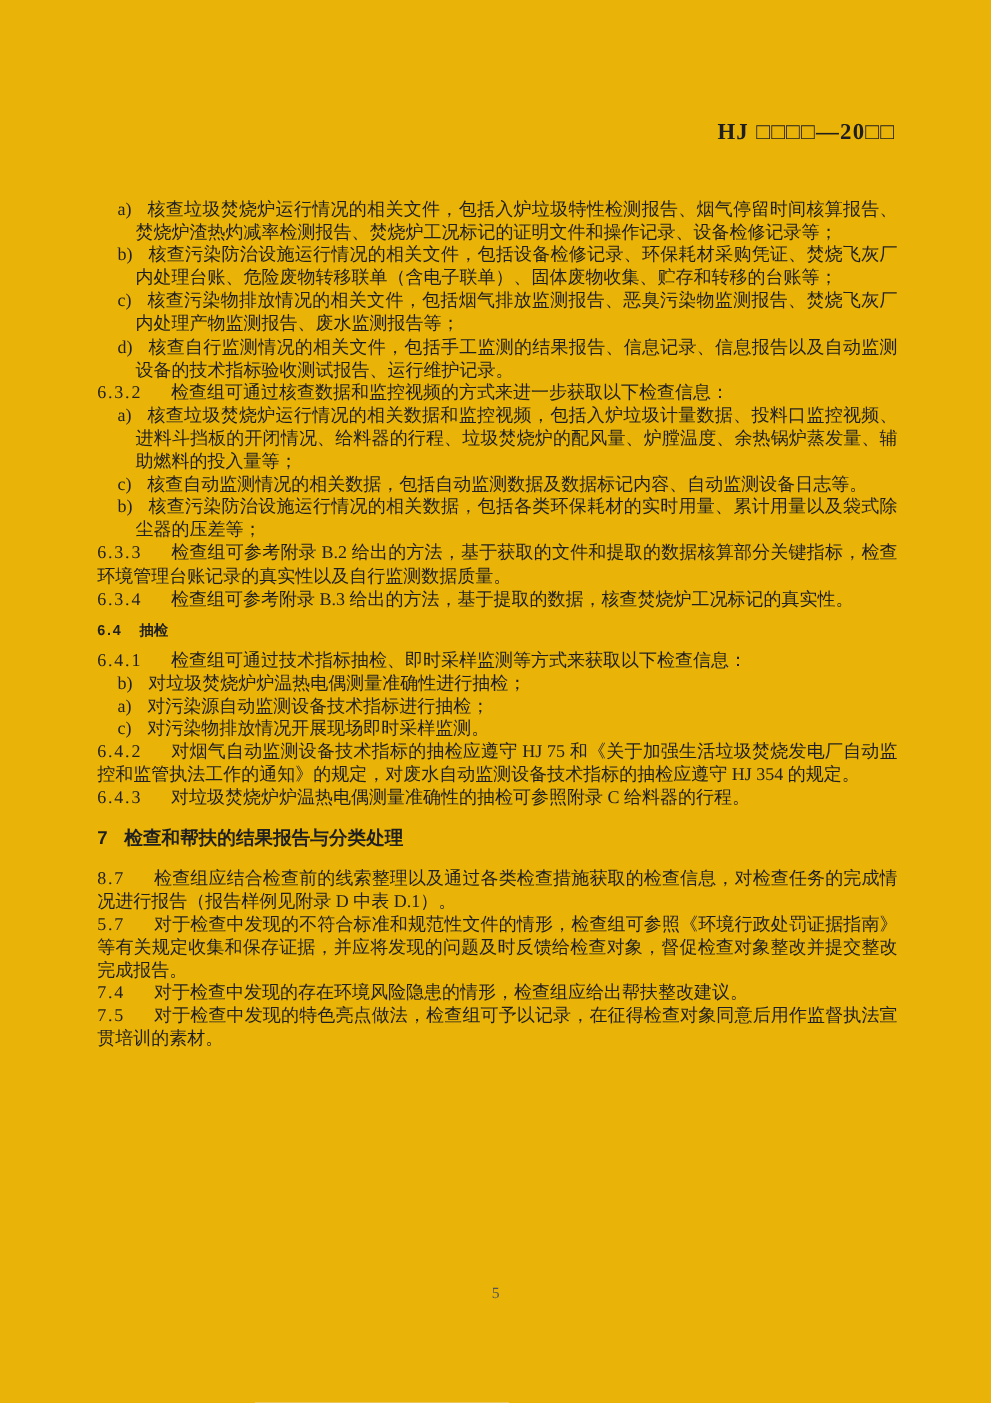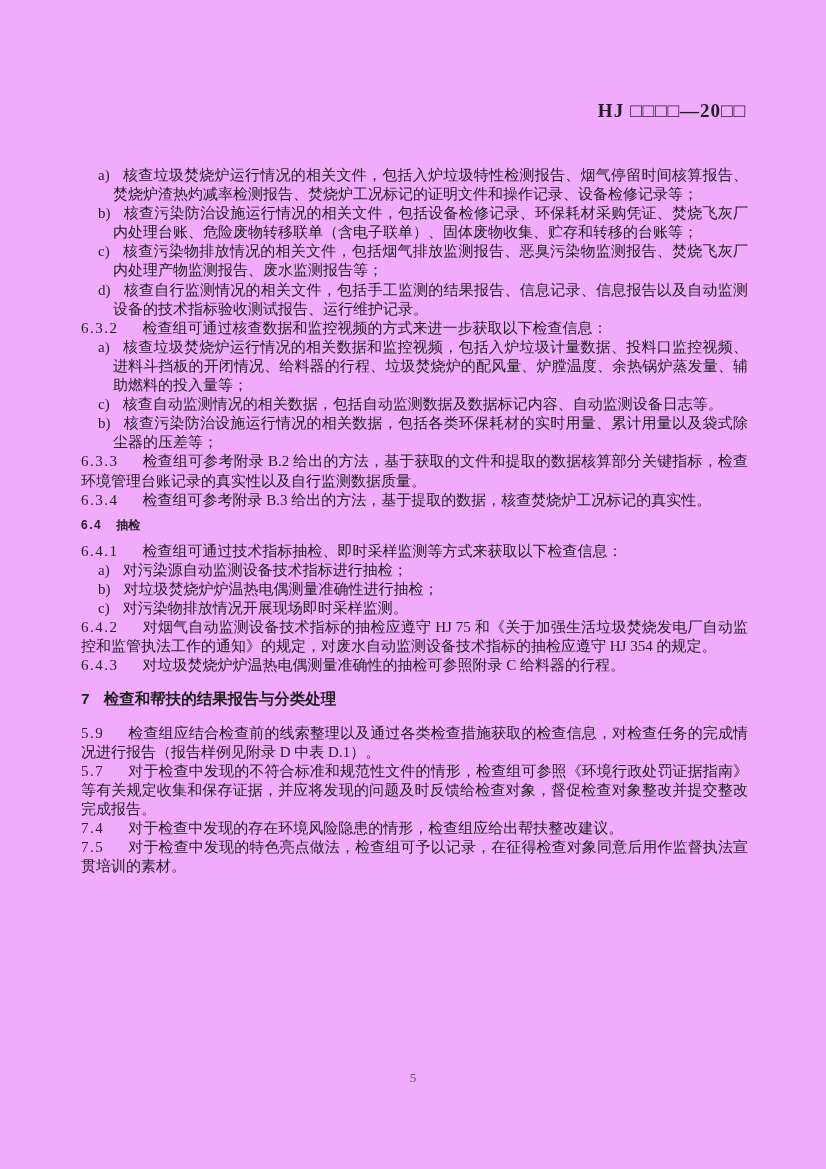--- a/index.html
+++ b/index.html
@@ -1,21 +1,21 @@
 <!DOCTYPE html>
 <html lang="zh"><head>
 <meta charset="utf-8">
 <style>
   html, body { margin: 0; padding: 0; background: #e9e9e9; }
   .page {
     position: relative;
     width: 826px;
     height: 1169px;
     margin: 0 auto;
-    background: #f0abfc;
+    background: #eab308;
     color: #1f1f1f;
     font-family: "Liberation Serif", "DejaVu Serif", serif;
     overflow: hidden;
   }
   .doc-header {
     position: absolute;
     top: 100px;
     right: 80px;
     font-size: 19px;
     letter-spacing: 1px;
@@ -92,30 +92,30 @@
     <div class="li"><span class="marker">c)</span><span>核查自动监测情况的相关数据，包括自动监测数据及数据标记内容、自动监测设备日志等。</span></div>
     <div class="li"><span class="marker">b)</span><span>核查污染防治设施运行情况的相关数据，包括各类环保耗材的实时用量、累计用量以及袋式除尘器的压差等；</span></div>
 
     <p class="clause"><span class="num">6.3.3</span><span>检查组可参考附录 B.2 给出的方法，基于获取的文件和提取的数据核算部分关键指标，检查环境管理台账记录的真实性以及自行监测数据质量。</span></p>
     <p class="clause"><span class="num">6.3.4</span><span>检查组可参考附录 B.3 给出的方法，基于提取的数据，核查焚烧炉工况标记的真实性。</span></p>
 
     <h3 class="sub-heading"><span class="num">6.4</span><span>抽检</span></h3>
 
     <p class="clause"><span class="num">6.4.1</span><span>检查组可通过技术指标抽检、即时采样监测等方式来获取以下检查信息：</span></p>
 
+    <div class="li"><span class="marker">b)</span><span>对垃圾焚烧炉炉温热电偶测量准确性进行抽检；</span></div>
     <div class="li"><span class="marker">a)</span><span>对污染源自动监测设备技术指标进行抽检；</span></div>
-    <div class="li"><span class="marker">b)</span><span>对垃圾焚烧炉炉温热电偶测量准确性进行抽检；</span></div>
     <div class="li"><span class="marker">c)</span><span>对污染物排放情况开展现场即时采样监测。</span></div>
 
     <p class="clause"><span class="num">6.4.2</span><span>对烟气自动监测设备技术指标的抽检应遵守 HJ 75 和《关于加强生活垃圾焚烧发电厂自动监控和监管执法工作的通知》的规定，对废水自动监测设备技术指标的抽检应遵守 HJ 354 的规定。</span></p>
     <p class="clause"><span class="num">6.4.3</span><span>对垃圾焚烧炉炉温热电偶测量准确性的抽检可参照附录 C 给料器的行程。</span></p>
 
     <h2 class="chapter-heading"><span class="num">7</span><span>检查和帮扶的结果报告与分类处理</span></h2>
 
-    <p class="clause"><span class="num">5.9</span><span>检查组应结合检查前的线索整理以及通过各类检查措施获取的检查信息，对检查任务的完成情况进行报告（报告样例见附录 D 中表 D.1）。</span></p>
+    <p class="clause"><span class="num">8.7</span><span>检查组应结合检查前的线索整理以及通过各类检查措施获取的检查信息，对检查任务的完成情况进行报告（报告样例见附录 D 中表 D.1）。</span></p>
     <p class="clause"><span class="num">5.7</span><span>对于检查中发现的不符合标准和规范性文件的情形，检查组可参照《环境行政处罚证据指南》等有关规定收集和保存证据，并应将发现的问题及时反馈给检查对象，督促检查对象整改并提交整改完成报告。</span></p>
     <p class="clause"><span class="num">7.4</span><span>对于检查中发现的存在环境风险隐患的情形，检查组应给出帮扶整改建议。</span></p>
     <p class="clause"><span class="num">7.5</span><span>对于检查中发现的特色亮点做法，检查组可予以记录，在征得检查对象同意后用作监督执法宣贯培训的素材。</span></p>
 
   </div>
 
   <div class="doc-footer">
     <span>5</span>
   </div>
 

